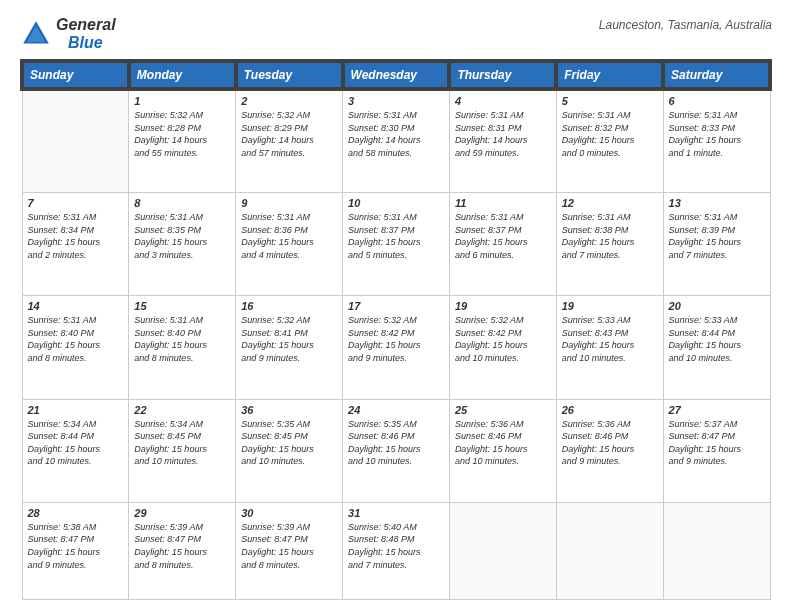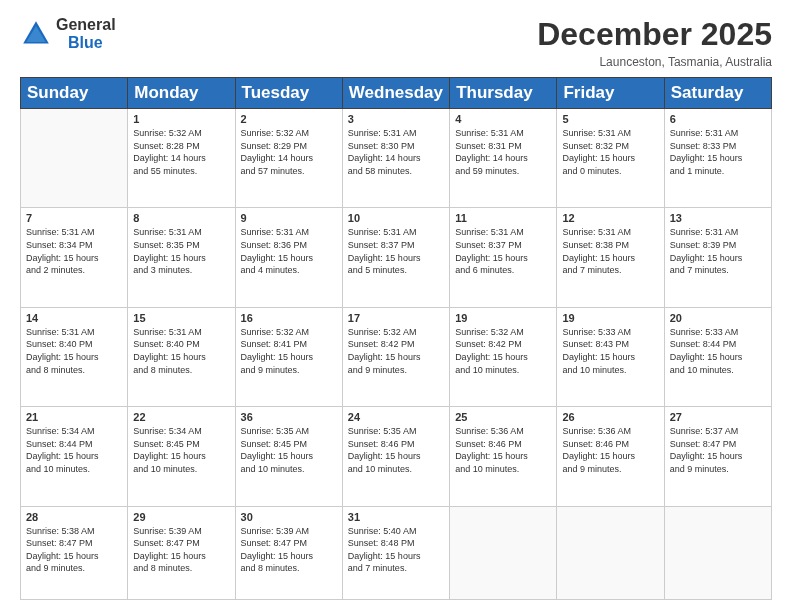--- a/index.html
+++ b/index.html
@@ -9,20 +9,21 @@
       font-family: Arial, sans-serif;
       background: #fff;
       overflow: hidden;
     }
     .page {
       width: 792px;
       height: 612px;
       padding: 16px 20px 12px 20px;
       display: flex;
       flex-direction: column;
+      font-style: italic;
     }
     .header {
       display: flex;
       justify-content: space-between;
       align-items: flex-start;
       margin-bottom: 8px;
     }
     .logo {
       display: flex;
       align-items: center;
@@ -66,22 +67,22 @@
       border: 1px solid #ccc;
       border-collapse: collapse;
       width: 100%;
       table-layout: fixed;
     }
     .calendar th {
       background: #2a6fba;
       color: white;
       text-align: left;
       padding: 5px 6px;
-      font-size: 17px;
-      border: 1px solid #404040;
+      font-size: 12px;
+      border: 4px solid #404040;
     }
     .calendar td {
       border: 1px solid #ccc;
       vertical-align: top;
       padding: 4px 5px;
       font-size: 9.5px;
       color: #333;
       height: 78px;
     }
     .day-num {
@@ -112,21 +113,20 @@
       <svg class="logo-icon" viewBox="0 0 40 40">
         <polygon points="20,4 36,32 4,32" fill="#1a6bbf"></polygon>
         <polygon points="20,10 32,30 8,30" fill="#5ba3e0" opacity="0.5"></polygon>
       </svg>
       <div class="logo-text">
         <span class="logo-general">General</span>
         <span class="logo-blue">Blue</span>
       </div>
     </div>
     <div class="title-section">
-      <div class="month-title">December 2025</div>
       <div class="location-title">Launceston, Tasmania, Australia</div>
     </div>
   </div>
 
   <table class="calendar">
     <thead>
       <tr>
         <th><span>Sunday</span></th>
         <th><span>Monday</span></th>
         <th><span>Tuesday</span></th>

